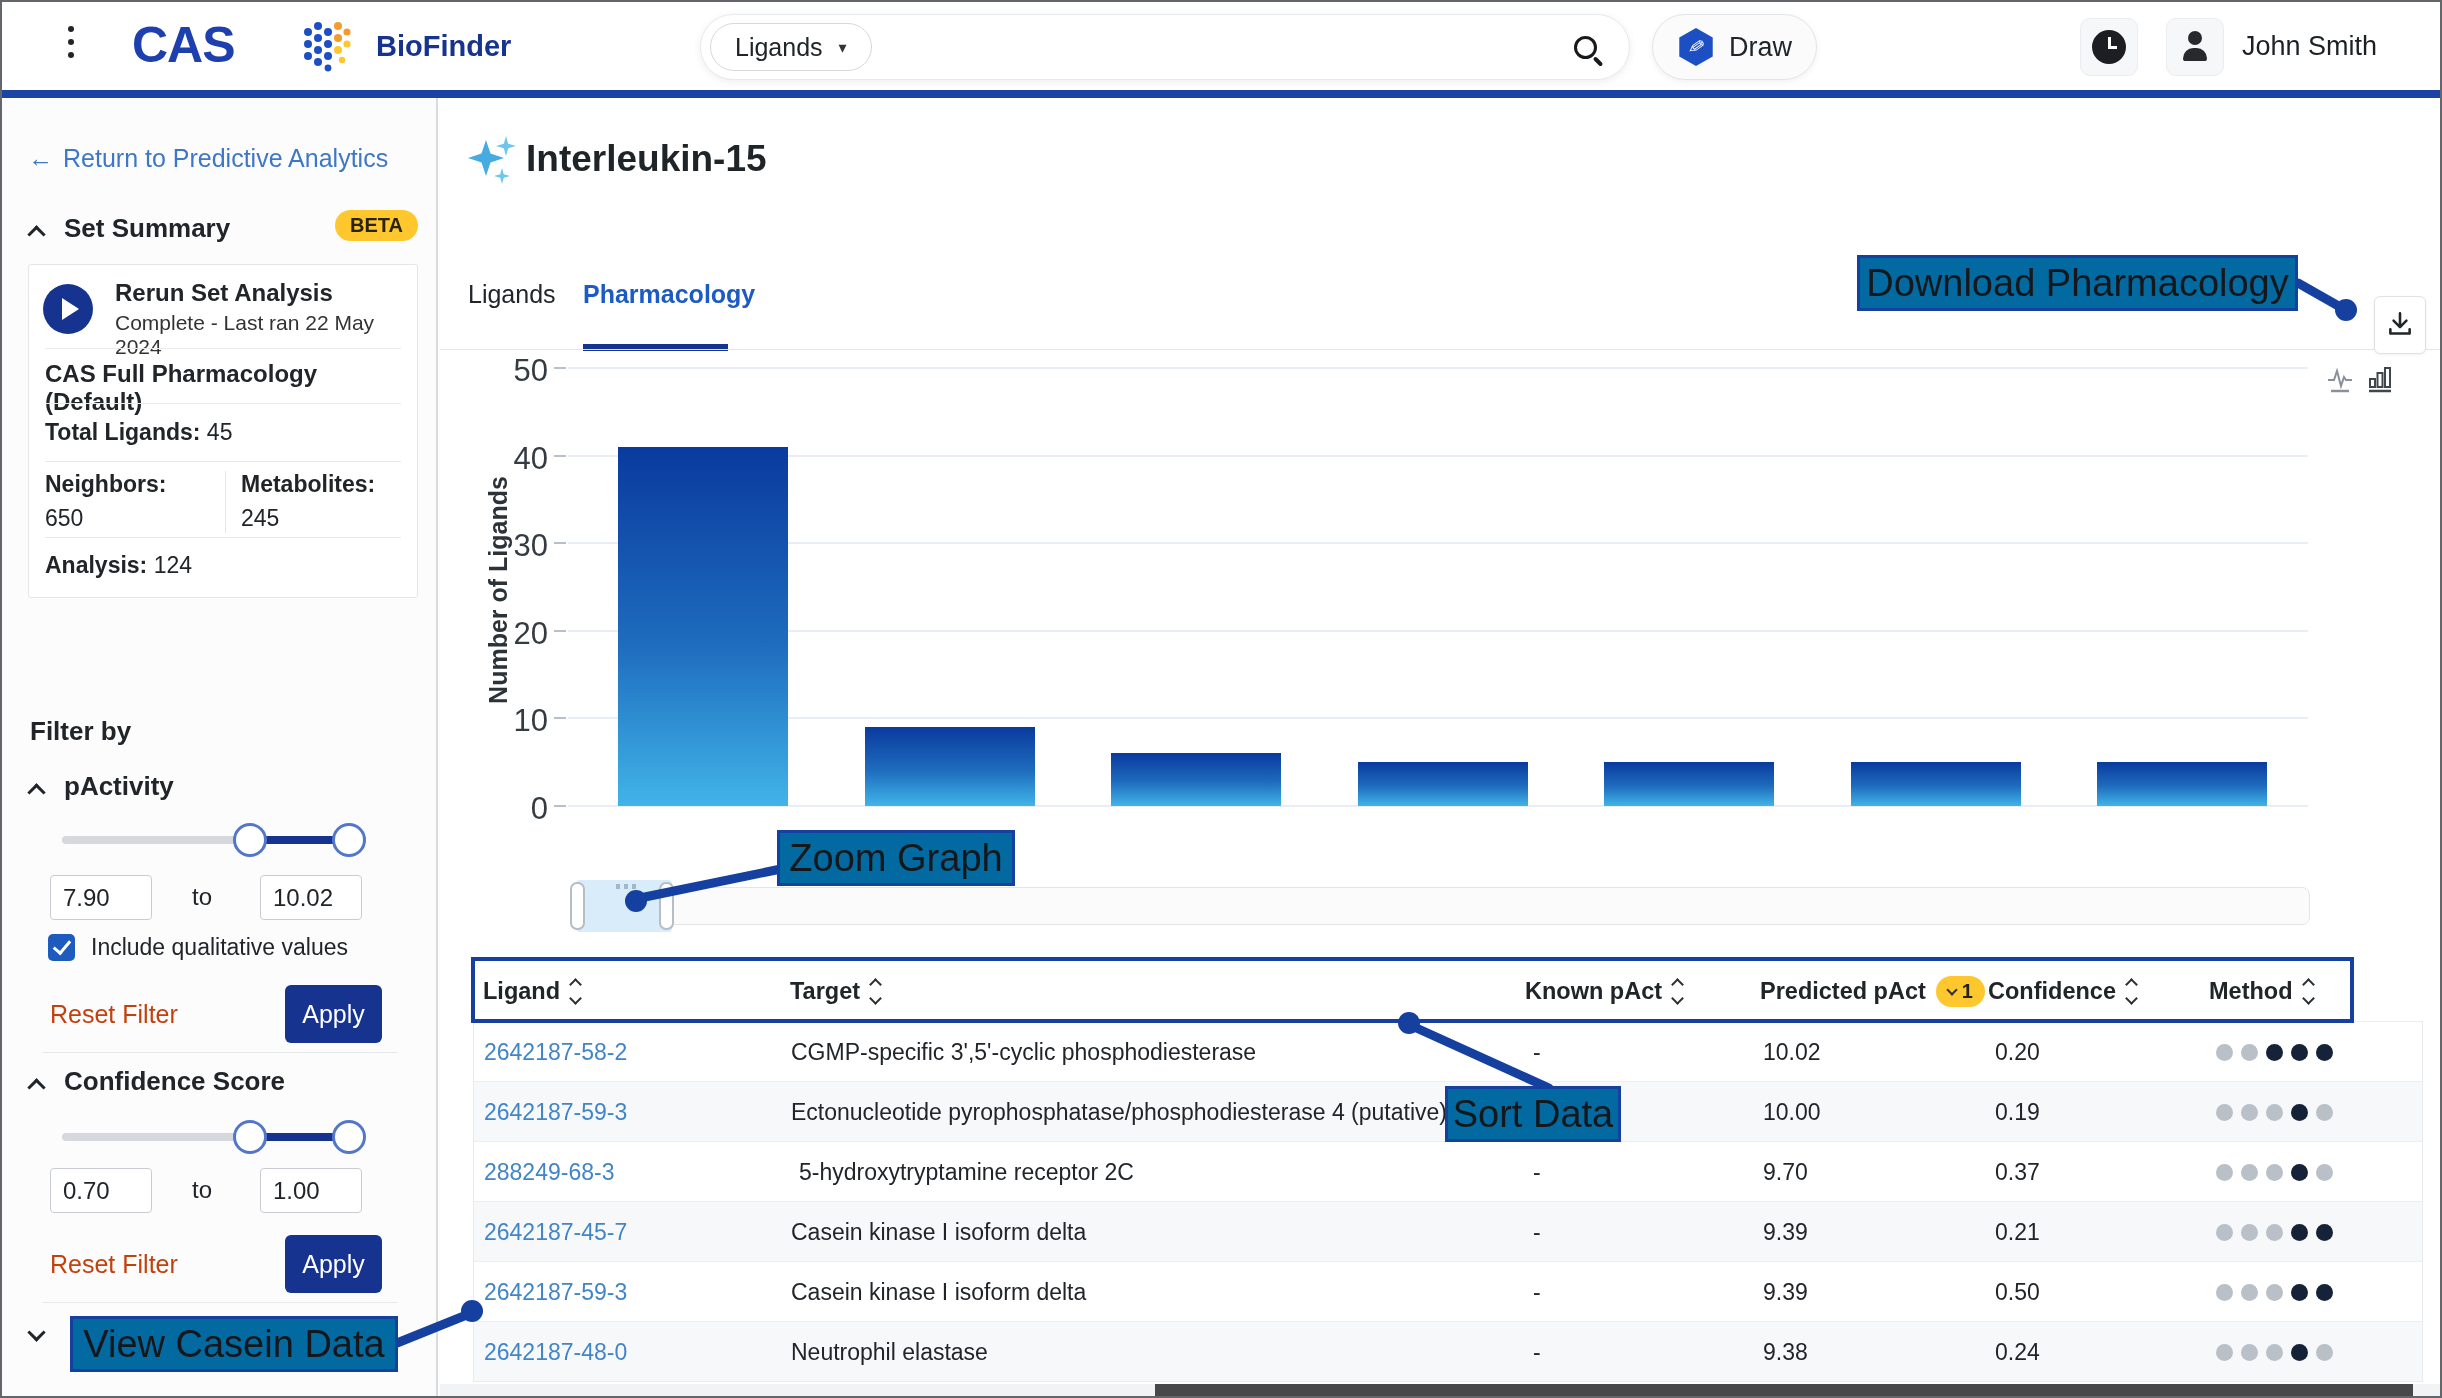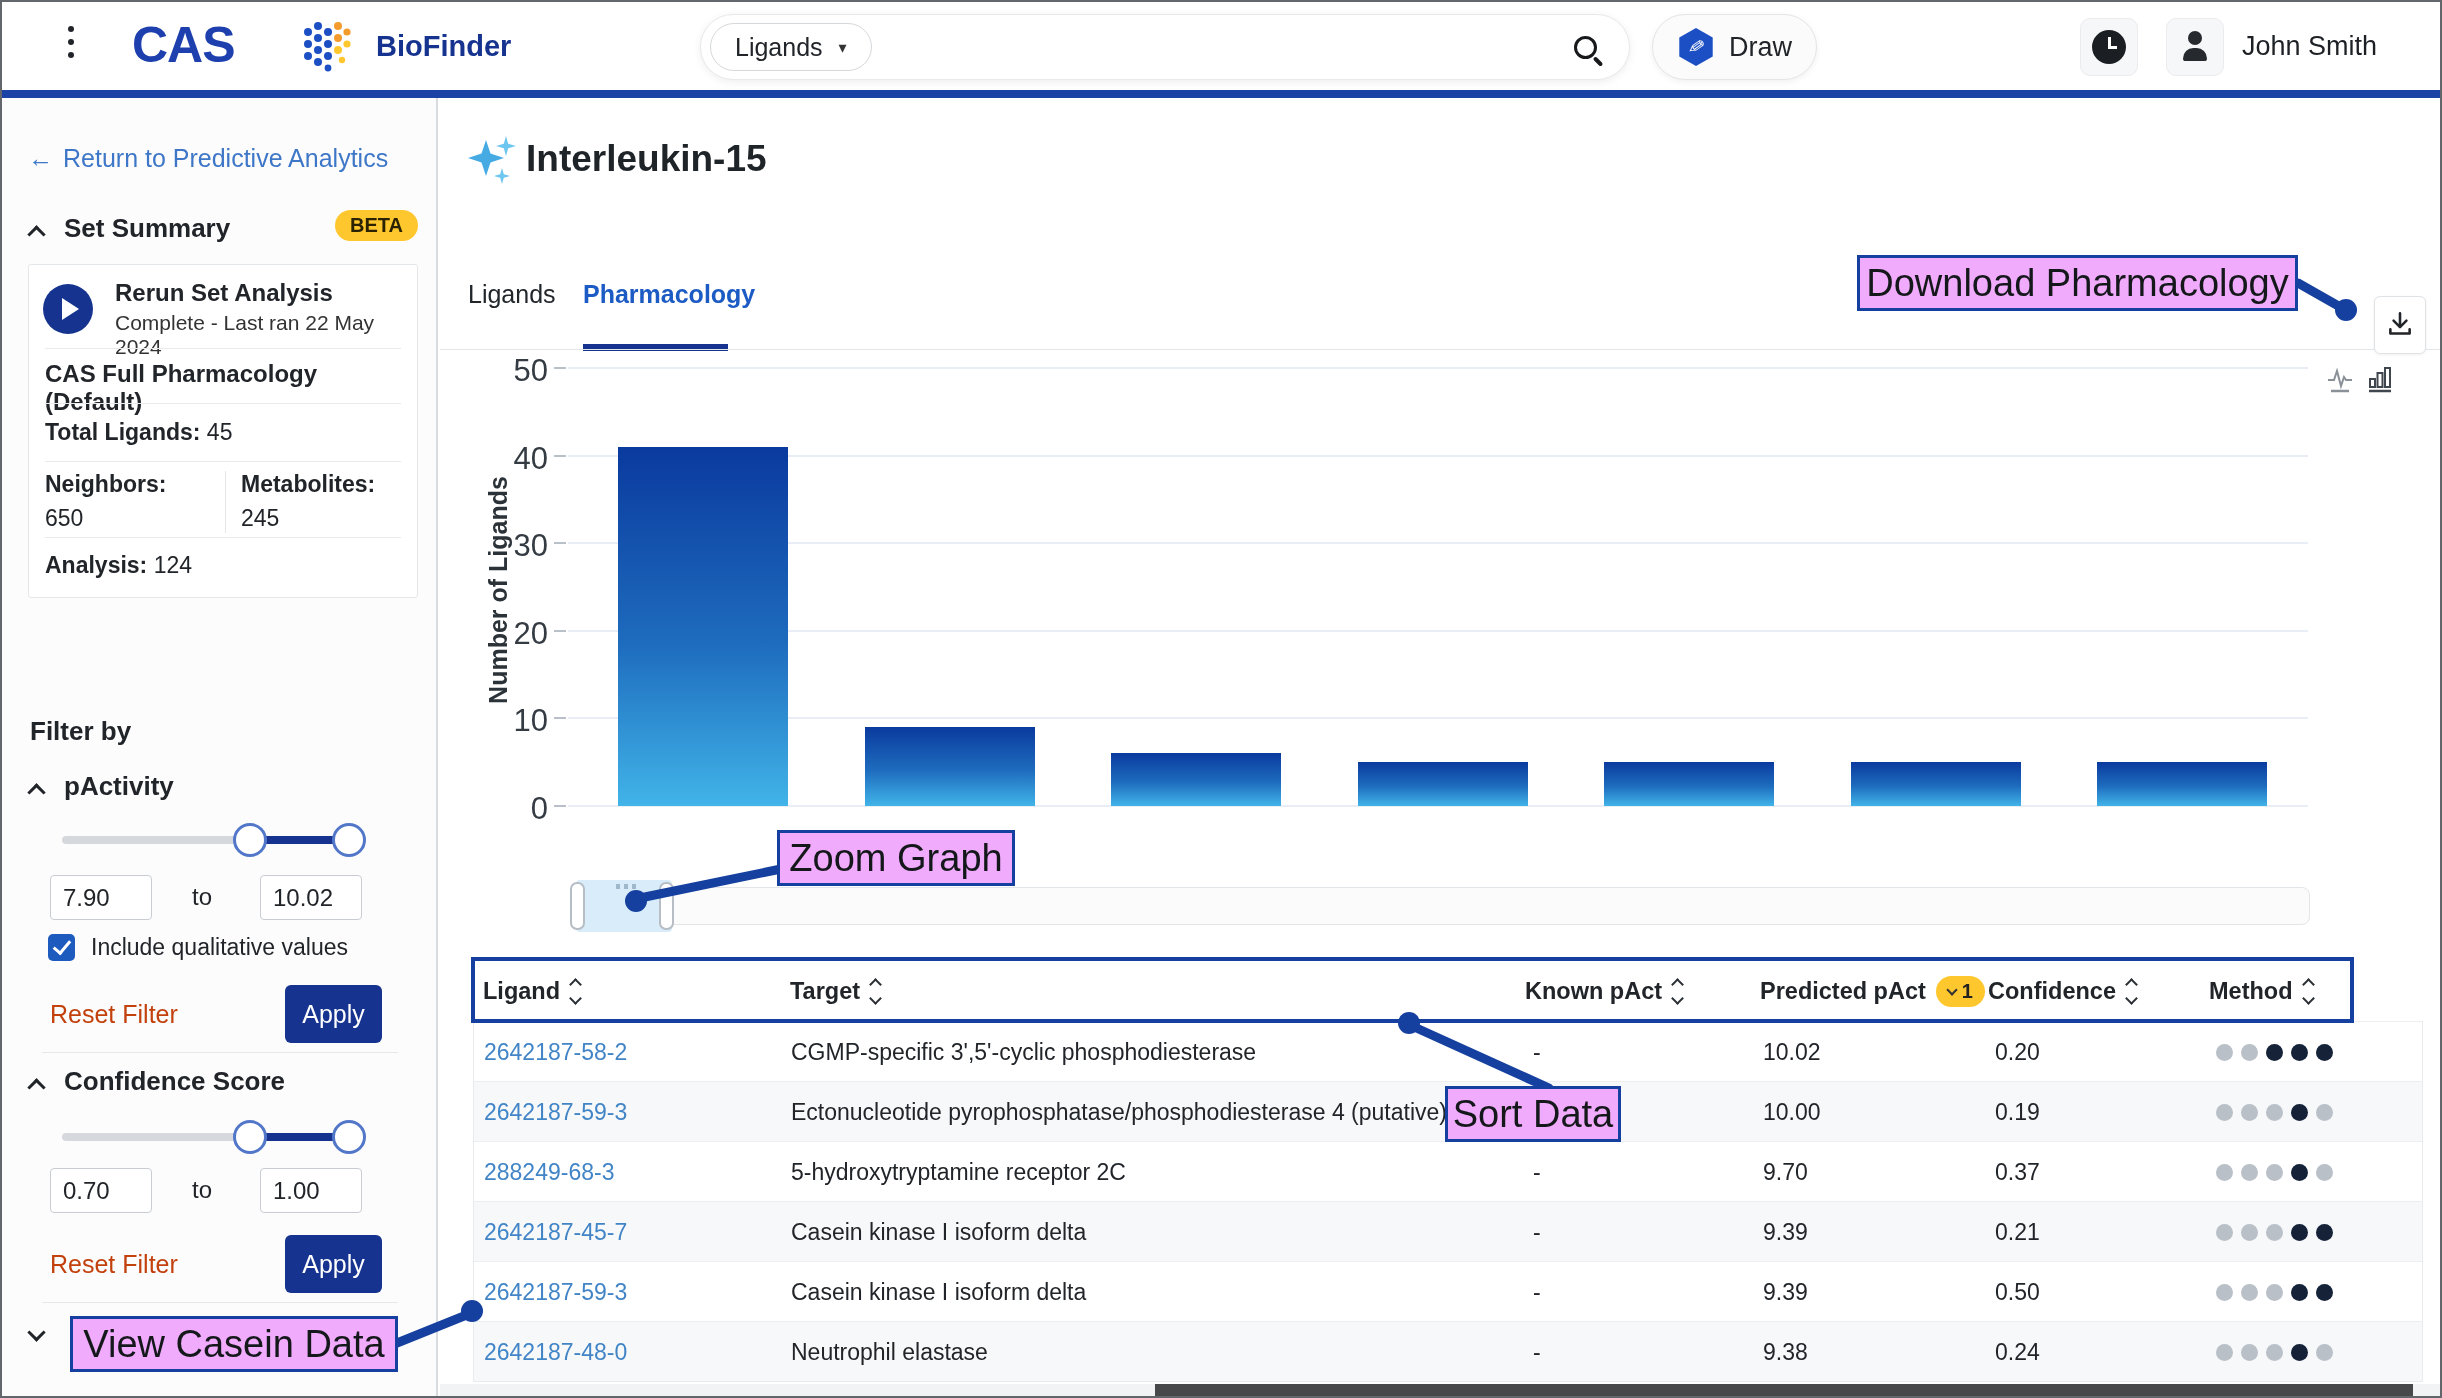--- a/index.html
+++ b/index.html
@@ -105,21 +105,21 @@
   .trow { position:absolute; left:0; width:100%; height:60px; border-top:1px solid #eceef1; }
   .trow.alt { background:#f7f8fa; }
   .cell { position:absolute; top:0; height:60px; display:flex; align-items:center; font-size:23px; white-space:nowrap; }
   .lig { color:#4285c7; text-decoration:none; cursor:pointer; }
   .mdot { width:17px; height:17px; border-radius:50%; background:#b9c0c8; display:inline-block; margin-right:8px; }
   .mdot.on { background:#152238; }
   .hscroll { position:absolute; left:0; top:1286px; width:2000px; height:12px; background:#f2f3f4; cursor:pointer; }
   .hthumb { position:absolute; left:715px; top:0; width:1258px; height:12px; background:#474849; cursor:grab; }
 
   
-  .callout { position:absolute; background:#f0abfc; border:3px solid #16409f; color:#15181b; display:flex; align-items:center; justify-content:center; font-size:38px; z-index:56; white-space:nowrap; }
+  .callout { position:absolute; background:#0369a1; border:3px solid #16409f; color:#15181b; display:flex; align-items:center; justify-content:center; font-size:38px; z-index:56; white-space:nowrap; }
   .callout-lines { position:absolute; inset:0; width:2442px; height:1398px; z-index:55; pointer-events:none; }
 </style>
 </head>
 <body>
 
 <header class="topbar">
   <div class="kebab">
       <i></i>
       <i></i>
       <i></i>
@@ -403,21 +403,21 @@
         <span class="cell" style="left: 1742px;">
           <span class="mdot"></span>
           <span class="mdot"></span>
           <span class="mdot"></span>
           <span class="mdot on"></span>
           <span class="mdot"></span>
         </span>
       </div>
       <div class="trow" style="top: 120px;">
         <a class="cell lig" href="#" style="left: 10px;">288249-68-3</a>
-        <span class="cell" style="left: 317px;">5-hydroxytryptamine receptor 2C</span>
+        <span class="cell" style="left: 325px;">5-hydroxytryptamine receptor 2C</span>
         <span class="cell" style="left: 1059px;">-</span>
         <span class="cell" style="left: 1289px;">9.70</span>
         <span class="cell" style="left: 1521px;">0.37</span>
         <span class="cell" style="left: 1742px;">
           <span class="mdot"></span>
           <span class="mdot"></span>
           <span class="mdot"></span>
           <span class="mdot on"></span>
           <span class="mdot"></span>
         </span>

